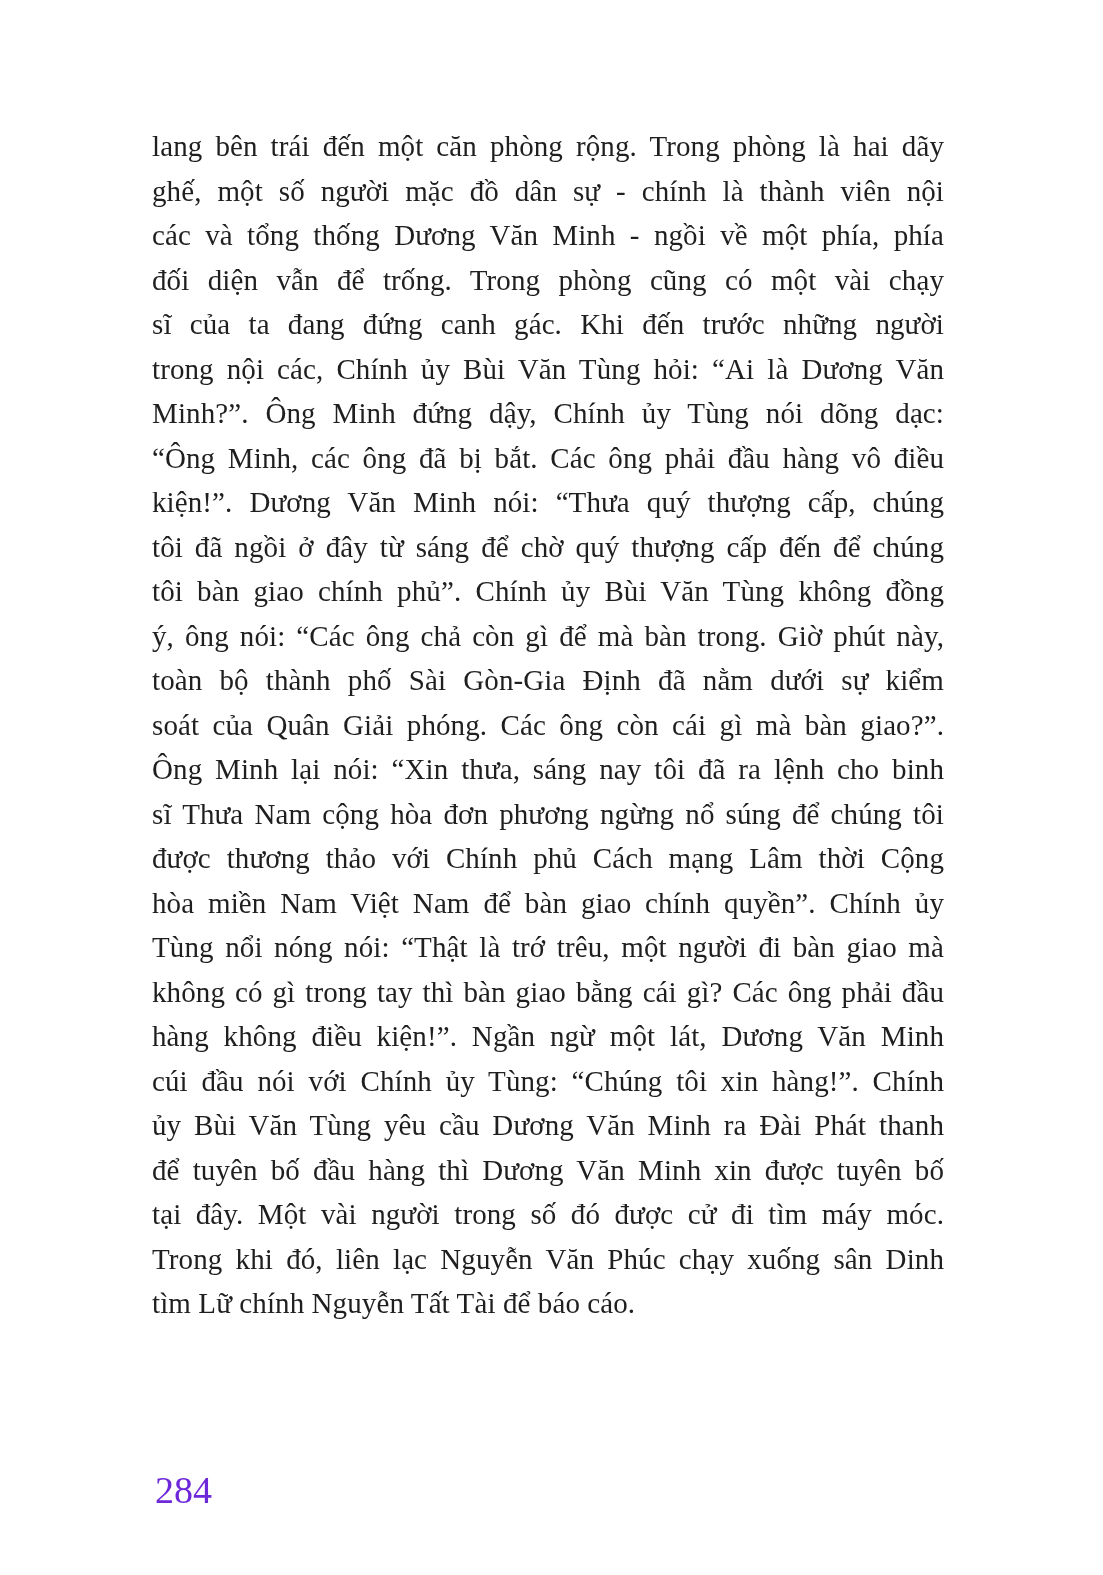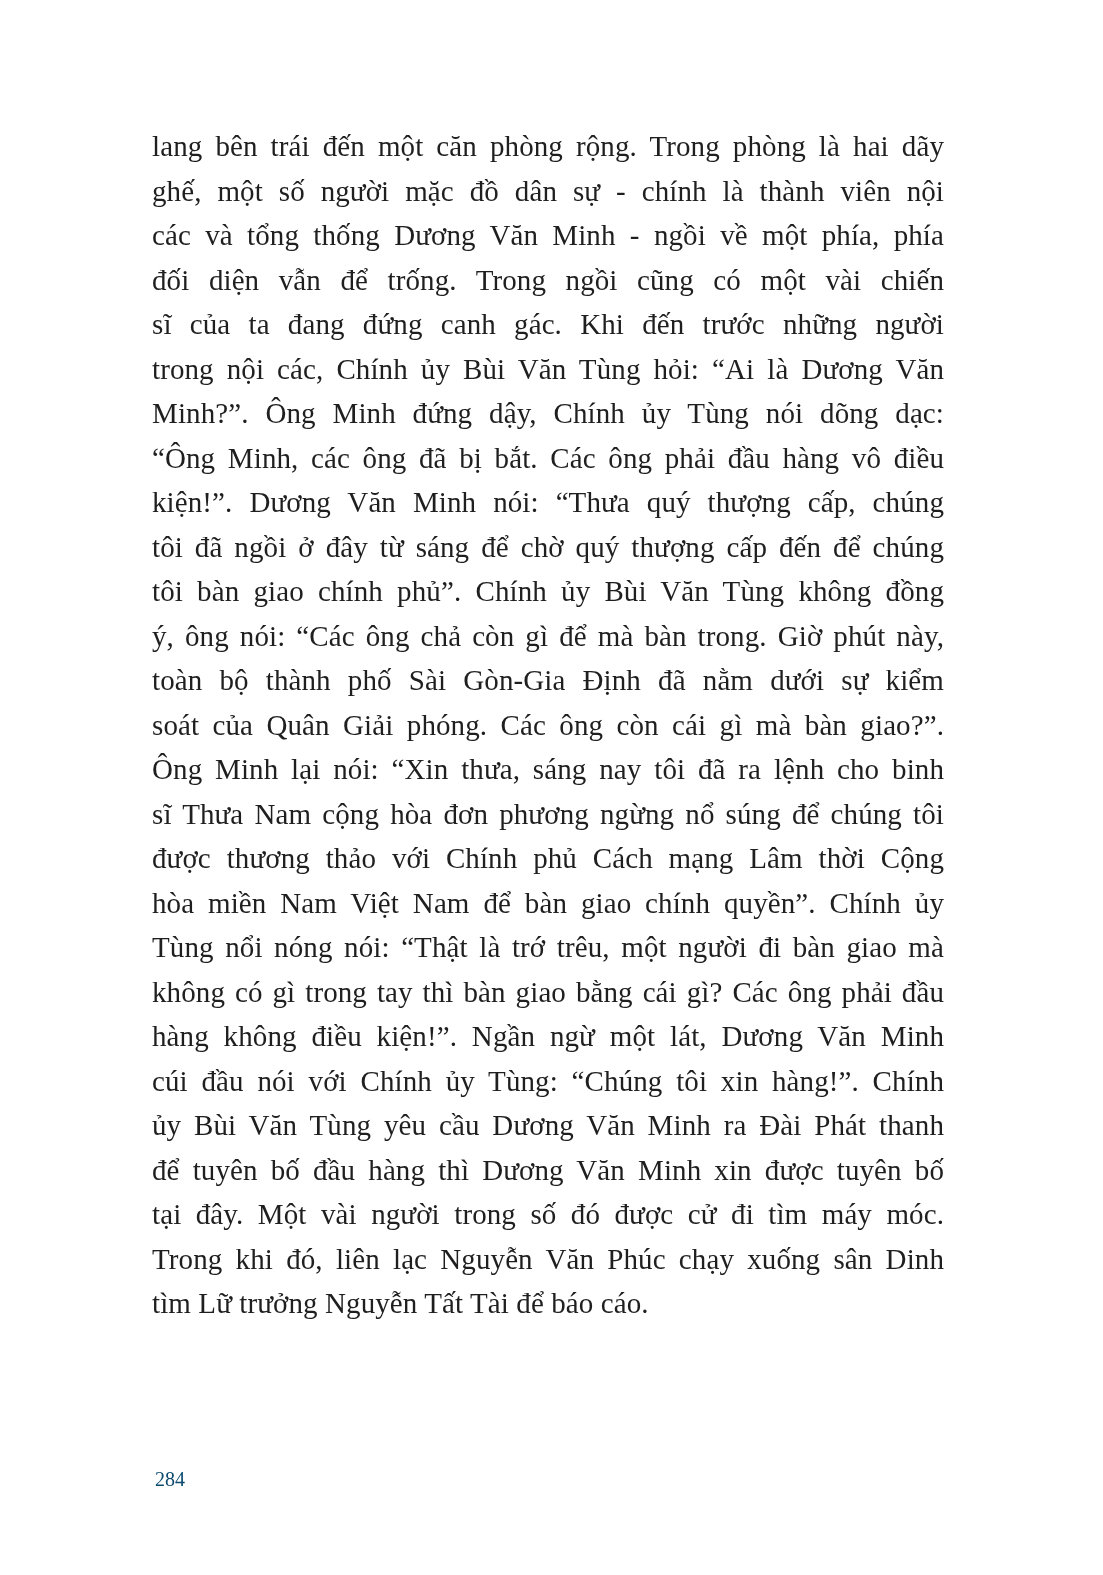--- a/index.html
+++ b/index.html
@@ -36,34 +36,34 @@
   .line.lastline {
     text-align-last: left;
   }
   .line.indent {
     text-indent: 40px;
   }
   .page-number {
     position: absolute;
     left: 155px;
     top: 1468px;
-    font-size: 20px;
-    color: #0c4a6e;
+    font-size: 38px;
+    color: #6d28d9;
     text-align: center;
   }
 </style>
 </head>
 <body>
 
 <div class="page">
   <div class="text-block" id="text-block">
       <div class="line">lang bên trái đến một căn phòng rộng. Trong phòng là hai dãy</div>
       <div class="line">ghế, một số người mặc đồ dân sự - chính là thành viên nội</div>
       <div class="line">các và tổng thống Dương Văn Minh - ngồi về một phía, phía</div>
-      <div class="line">đối diện vẫn để trống. Trong ngồi cũng có một vài chiến</div>
+      <div class="line">đối diện vẫn để trống. Trong phòng cũng có một vài chạy</div>
       <div class="line">sĩ của ta đang đứng canh gác. Khi đến trước những người</div>
       <div class="line">trong nội các, Chính ủy Bùi Văn Tùng hỏi: “Ai là Dương Văn</div>
       <div class="line">Minh?”. Ông Minh đứng dậy, Chính ủy Tùng nói dõng dạc:</div>
       <div class="line">“Ông Minh, các ông đã bị bắt. Các ông phải đầu hàng vô điều</div>
       <div class="line">kiện!”. Dương Văn Minh nói: “Thưa quý thượng cấp, chúng</div>
       <div class="line">tôi đã ngồi ở đây từ sáng để chờ quý thượng cấp đến để chúng</div>
       <div class="line">tôi bàn giao chính phủ”. Chính ủy Bùi Văn Tùng không đồng</div>
       <div class="line">ý, ông nói: “Các ông chả còn gì để mà bàn trong. Giờ phút này,</div>
       <div class="line">toàn bộ thành phố Sài Gòn-Gia Định đã nằm dưới sự kiểm</div>
       <div class="line">soát của Quân Giải phóng. Các ông còn cái gì mà bàn giao?”.</div>
@@ -72,16 +72,16 @@
       <div class="line">được thương thảo với Chính phủ Cách mạng Lâm thời Cộng</div>
       <div class="line">hòa miền Nam Việt Nam để bàn giao chính quyền”. Chính ủy</div>
       <div class="line">Tùng nổi nóng nói: “Thật là trớ trêu, một người đi bàn giao mà</div>
       <div class="line">không có gì trong tay thì bàn giao bằng cái gì? Các ông phải đầu</div>
       <div class="line">hàng không điều kiện!”. Ngần ngừ một lát, Dương Văn Minh</div>
       <div class="line">cúi đầu nói với Chính ủy Tùng: “Chúng tôi xin hàng!”. Chính</div>
       <div class="line">ủy Bùi Văn Tùng yêu cầu Dương Văn Minh ra Đài Phát thanh</div>
       <div class="line">để tuyên bố đầu hàng thì Dương Văn Minh xin được tuyên bố</div>
       <div class="line">tại đây. Một vài người trong số đó được cử đi tìm máy móc.</div>
       <div class="line">Trong khi đó, liên lạc Nguyễn Văn Phúc chạy xuống sân Dinh</div>
-      <div class="line lastline">tìm Lữ trưởng Nguyễn Tất Tài để báo cáo.</div>
+      <div class="line lastline">tìm Lữ chính Nguyễn Tất Tài để báo cáo.</div>
     </div>
   <div class="page-number">284</div>
 </div>
 
 </body></html>

